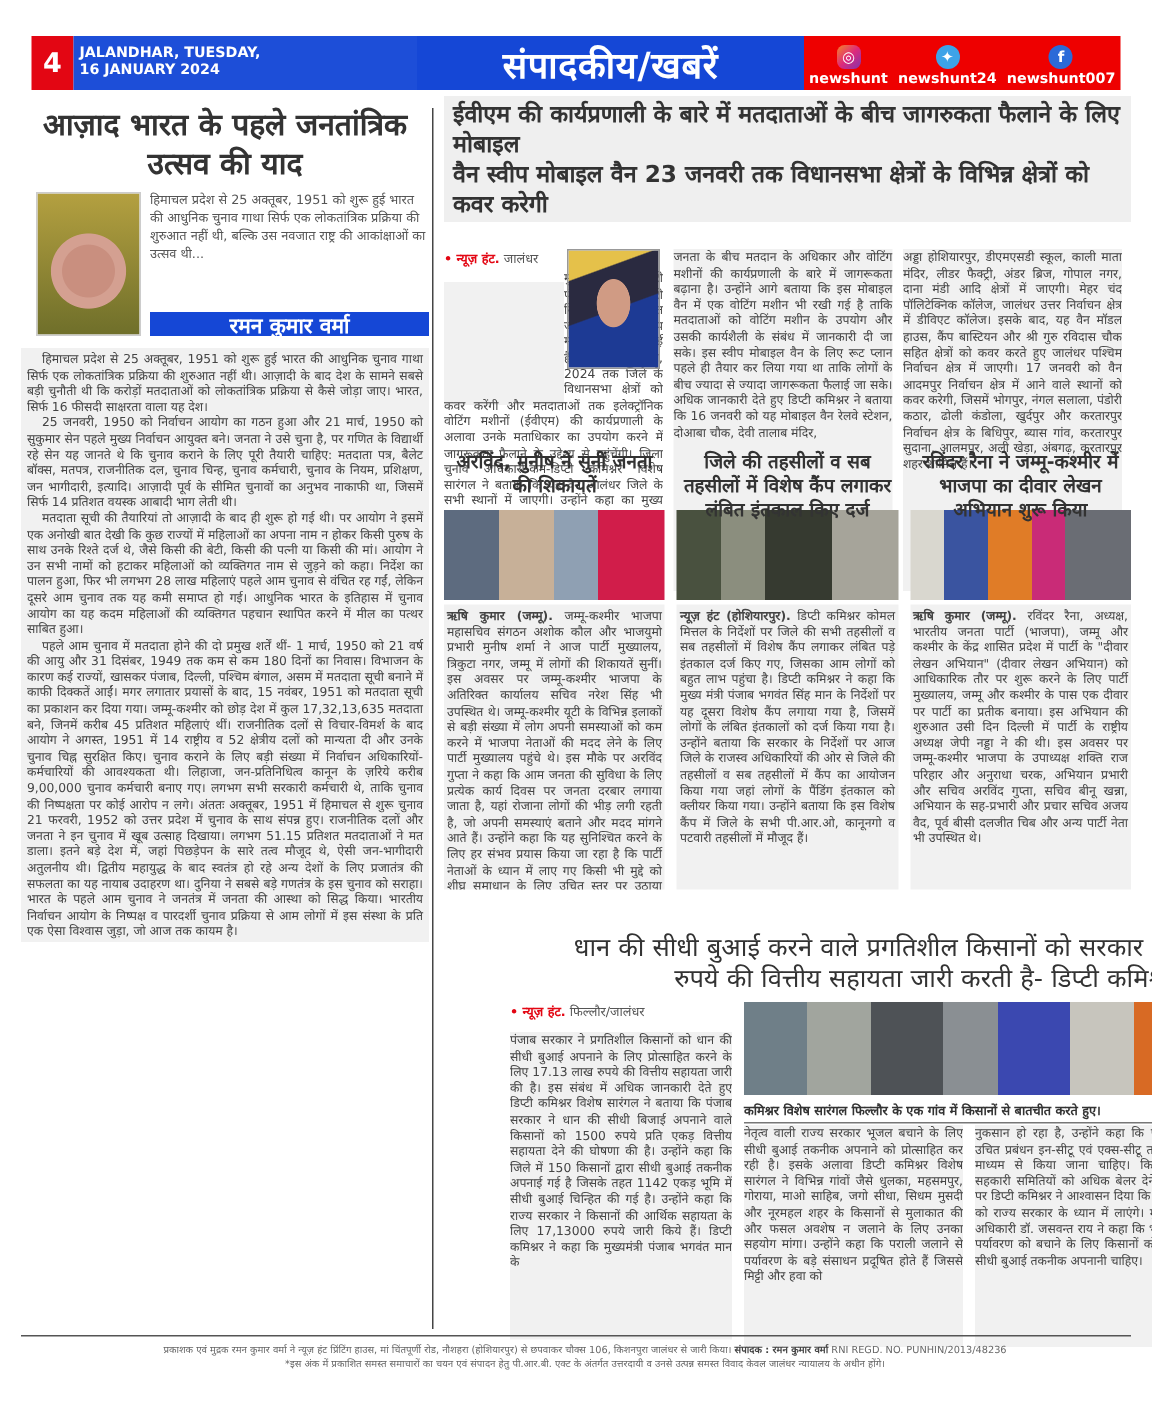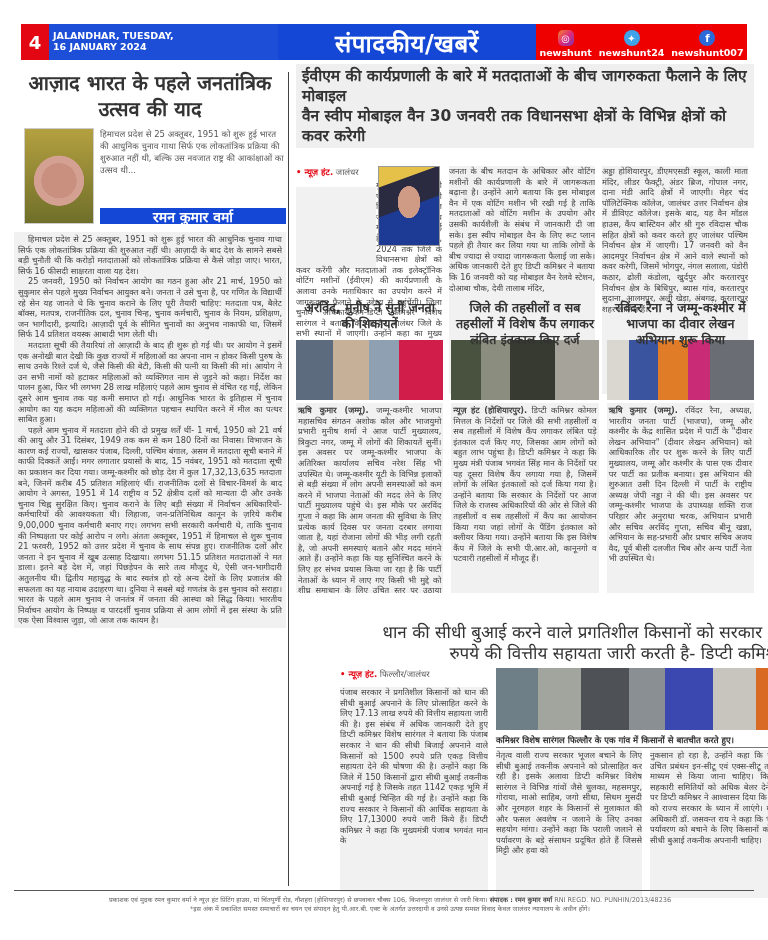--- a/index.html
+++ b/index.html
@@ -100,21 +100,21 @@
     <p>25 जनवरी, 1950 को निर्वाचन आयोग का गठन हुआ और 21 मार्च, 1950 को सुकुमार सेन पहले मुख्य निर्वाचन आयुक्त बने। जनता ने उसे चुना है, पर गणित के विद्यार्थी रहे सेन यह जानते थे कि चुनाव कराने के लिए पूरी तैयारी चाहिए: मतदाता पत्र, बैलेट बॉक्स, मतपत्र, राजनीतिक दल, चुनाव चिन्ह, चुनाव कर्मचारी, चुनाव के नियम, प्रशिक्षण, जन भागीदारी, इत्यादि। आज़ादी पूर्व के सीमित चुनावों का अनुभव नाकाफी था, जिसमें सिर्फ 14 प्रतिशत वयस्क आबादी भाग लेती थी।</p>
     <p>मतदाता सूची की तैयारियां तो आज़ादी के बाद ही शुरू हो गई थी। पर आयोग ने इसमें एक अनोखी बात देखी कि कुछ राज्यों में महिलाओं का अपना नाम न होकर किसी पुरुष के साथ उनके रिश्ते दर्ज थे, जैसे किसी की बेटी, किसी की पत्नी या किसी की मां। आयोग ने उन सभी नामों को हटाकर महिलाओं को व्यक्तिगत नाम से जुड़ने को कहा। निर्देश का पालन हुआ, फिर भी लगभग 28 लाख महिलाएं पहले आम चुनाव से वंचित रह गईं, लेकिन दूसरे आम चुनाव तक यह कमी समाप्त हो गई। आधुनिक भारत के इतिहास में चुनाव आयोग का यह कदम महिलाओं की व्यक्तिगत पहचान स्थापित करने में मील का पत्थर साबित हुआ।</p>
     <p>पहले आम चुनाव में मतदाता होने की दो प्रमुख शर्तें थीं- 1 मार्च, 1950 को 21 वर्ष की आयु और 31 दिसंबर, 1949 तक कम से कम 180 दिनों का निवास। विभाजन के कारण कई राज्यों, खासकर पंजाब, दिल्ली, पश्चिम बंगाल, असम में मतदाता सूची बनाने में काफी दिक्कतें आईं। मगर लगातार प्रयासों के बाद, 15 नवंबर, 1951 को मतदाता सूची का प्रकाशन कर दिया गया। जम्मू-कश्मीर को छोड़ देश में कुल 17,32,13,635 मतदाता बने, जिनमें करीब 45 प्रतिशत महिलाएं थीं। राजनीतिक दलों से विचार-विमर्श के बाद आयोग ने अगस्त, 1951 में 14 राष्ट्रीय व 52 क्षेत्रीय दलों को मान्यता दी और उनके चुनाव चिह्न सुरक्षित किए। चुनाव कराने के लिए बड़ी संख्या में निर्वाचन अधिकारियों-कर्मचारियों की आवश्यकता थी। लिहाजा, जन-प्रतिनिधित्व कानून के ज़रिये करीब 9,00,000 चुनाव कर्मचारी बनाए गए। लगभग सभी सरकारी कर्मचारी थे, ताकि चुनाव की निष्पक्षता पर कोई आरोप न लगे। अंततः अक्तूबर, 1951 में हिमाचल से शुरू चुनाव 21 फरवरी, 1952 को उत्तर प्रदेश में चुनाव के साथ संपन्न हुए। राजनीतिक दलों और जनता ने इन चुनाव में खूब उत्साह दिखाया। लगभग 51.15 प्रतिशत मतदाताओं ने मत डाला। इतने बड़े देश में, जहां पिछड़ेपन के सारे तत्व मौजूद थे, ऐसी जन-भागीदारी अतुलनीय थी। द्वितीय महायुद्ध के बाद स्वतंत्र हो रहे अन्य देशों के लिए प्रजातंत्र की सफलता का यह नायाब उदाहरण था। दुनिया ने सबसे बड़े गणतंत्र के इस चुनाव को सराहा। भारत के पहले आम चुनाव ने जनतंत्र में जनता की आस्था को सिद्ध किया। भारतीय निर्वाचन आयोग के निष्पक्ष व पारदर्शी चुनाव प्रक्रिया से आम लोगों में इस संस्था के प्रति एक ऐसा विश्वास जुड़ा, जो आज तक कायम है।</p>
   </div>
 </div>
 <div class="vrule"></div>
 
 <div class="right-col">
   <h2 class="hl-main" style="background:#efefef;">
     <span>ईवीएम की कार्यप्रणाली के बारे में मतदाताओं के बीच जागरुकता फैलाने के लिए मोबाइल</span>
-    <span>वैन स्वीप मोबाइल वैन 30 जनवरी तक विधानसभा क्षेत्रों के विभिन्न क्षेत्रों को कवर करेगी</span>
+    <span>वैन स्वीप मोबाइल वैन 23 जनवरी तक विधानसभा क्षेत्रों के विभिन्न क्षेत्रों को कवर करेगी</span>
   </h2>
   <div class="top-art">
     <div class="col3" style="left:0;">
       <div class="byline"><b>• न्यूज़ हंट.</b> <span>जालंधर</span></div>
       <div class="body-text" style="width:80px;margin-top:10px;height:82px;overflow:hidden;"></div>
       <div class="body-text" style="position:absolute;top:14px;left:0;width:146px;height:214px;overflow:hidden;background:transparent;"><span style="display:block;width:80px;float:left;height:80px;"></span><span>मुख्य चुनाव अधिकारी पंजाब द्वारा जारी निर्देशों के तहत जालंधर में स्वीप मोबाइल वैन चलाई गई हैं जो 21 जनवरी, 2024 तक जिले के विधानसभा क्षेत्रों को कवर करेंगी और मतदाताओं तक इलेक्ट्रॉनिक वोटिंग मशीनों (ईवीएम) की कार्यप्रणाली के अलावा उनके मताधिकार का उपयोग करने में जागरूकता फैलाने के उद्देश्य से पहुंचेंगी। जिला चुनाव अधिकारी-कम-डिप्टी कमिश्नर विशेष सारंगल ने बताया कि यह वैन जालंधर जिले के सभी स्थानों में जाएगी। उन्होंने कहा का मुख्य उद्देश्य आम</span></div>
       <div class="minister-photo"></div>
     </div>
     <div class="col3 body-text" style="left:153px;height:228px;overflow:hidden;">जनता के बीच मतदान के अधिकार और वोटिंग मशीनों की कार्यप्रणाली के बारे में जागरूकता बढ़ाना है। उन्होंने आगे बताया कि इस मोबाइल वैन में एक वोटिंग मशीन भी रखी गई है ताकि मतदाताओं को वोटिंग मशीन के उपयोग और उसकी कार्यशैली के संबंध में जानकारी दी जा सके। इस स्वीप मोबाइल वैन के लिए रूट प्लान पहले ही तैयार कर लिया गया था ताकि लोगों के बीच ज्यादा से ज्यादा जागरूकता फैलाई जा सके। अधिक जानकारी देते हुए डिप्टी कमिश्नर ने बताया कि 16 जनवरी को यह मोबाइल वैन रेलवे स्टेशन, दोआबा चौक, देवी तालाब मंदिर,</div>
     <div class="col3 body-text" style="left:306px;height:228px;overflow:hidden;">अड्डा होशियारपुर, डीएमएसडी स्कूल, काली माता मंदिर, लीडर फैक्ट्री, अंडर ब्रिज, गोपाल नगर, दाना मंडी आदि क्षेत्रों में जाएगी। मेहर चंद पॉलिटेक्निक कॉलेज, जालंधर उत्तर निर्वाचन क्षेत्र में डीविएट कॉलेज। इसके बाद, यह वैन मॉडल हाउस, कैंप बास्टियन और श्री गुरु रविदास चौक सहित क्षेत्रों को कवर करते हुए जालंधर पश्चिम निर्वाचन क्षेत्र में जाएगी। 17 जनवरी को वैन आदमपुर निर्वाचन क्षेत्र में आने वाले स्थानों को कवर करेगी, जिसमें भोगपुर, नंगल सलाला, पंडोरी कठार, ढोली कंडोला, खुर्दपुर और करतारपुर निर्वाचन क्षेत्र के बिधिपुर, ब्यास गांव, करतारपुर सुदाना, आलमपुर, अली खेड़ा, अंबगढ़, करतारपुर शहर शामिल हैं।</div>

